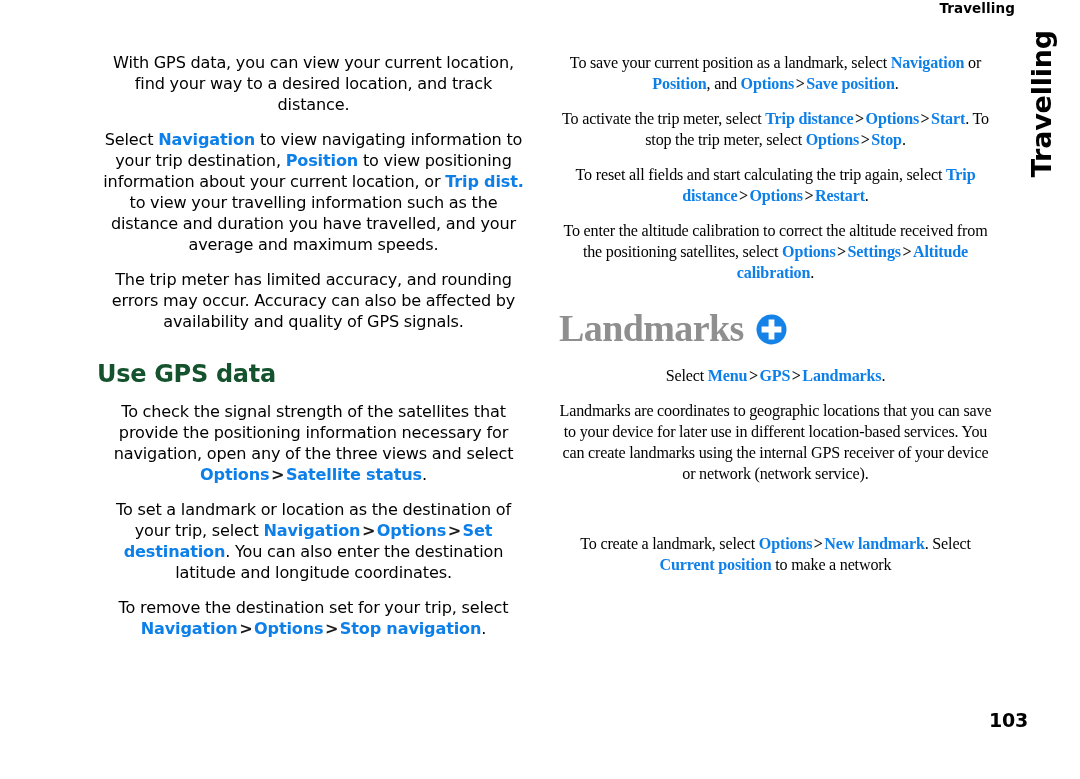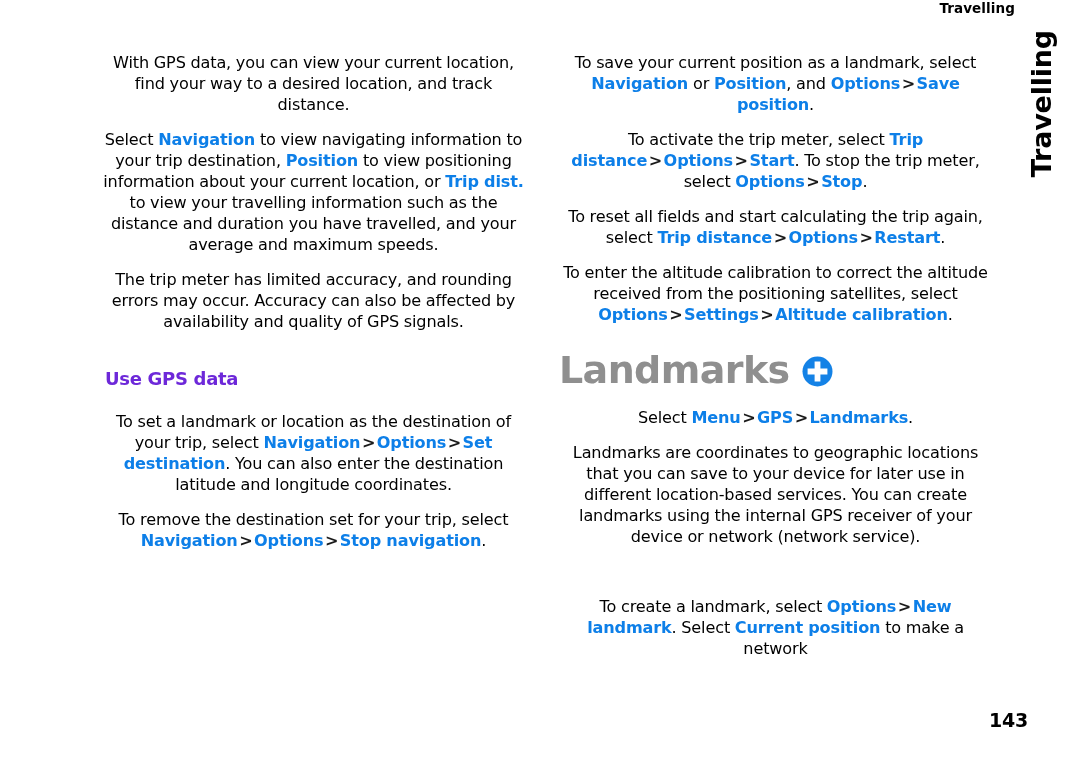--- a/index.html
+++ b/index.html
@@ -59,21 +59,21 @@
     left: 97px;
     width: 898px;
     height: 660px;
   }
   .col {
     position: absolute;
     top: 0;
     width: 433px;
   }
   .col-left  { left: 0px; }
-  .col-right { left: 462px; }
+  .col-right { left: 462px; font-family: Liberation Serif, serif; }
 
   p.para {
     margin: 0 0 14px 0;
     font-size: 16.1px;
     line-height: 21px;
     letter-spacing: -0.15px;
     text-align: center;
     word-spacing: -0.2px;
   }
   p.para:last-child { margin-bottom: 0; }
@@ -84,25 +84,25 @@
     font-weight: bold;
   }
   .sep {
     color: #1a1a1a;
     font-weight: bold;
     padding: 0 1.5px;
   }
 
   
   h2.h-sub {
-    margin: 8px;
+    margin: 0;
     padding: 0;
-    font-size: 18px;
-    font-weight: bold;
-    color: #6d28d9;
+    font-size: 24px;
+    font-weight: bold;
+    color: #14532d;
     letter-spacing: -0.3px;
     line-height: 1;
   }
   h1.h-chapter {
     margin: 0;
     padding: 0;
     font-size: 38px;
     font-weight: bold;
     color: #8f8f8f;
     letter-spacing: -0.6px;
@@ -155,20 +155,21 @@
         <p class="para">With GPS data, you can view your current location, find your way to a desired location, and track distance.</p>
         <p class="para">Select <span class="ui">Navigation</span> to view navigating information to your trip destination, <span class="ui">Position</span> to view positioning information about your current location, or <span class="ui">Trip dist.</span> to view your travelling information such as the distance and duration you have travelled, and your average and maximum speeds.</p>
         <p class="para">The trip meter has limited accuracy, and rounding errors may occur. Accuracy can also be affected by availability and quality of GPS signals.</p>
       </div>
 
     <div class="gap-before-h2"></div>
     <h2 class="h-sub">Use GPS data</h2>
     <div class="gap-after-h2"></div>
 
     <div>
+        <p class="para">To check the signal strength of the satellites that provide the positioning information necessary for navigation, open any of the three views and select <span class="ui">Options</span><span class="sep">&gt;</span><span class="ui">Satellite status</span>.</p>
         <p class="para">To set a landmark or location as the destination of your trip, select <span class="ui">Navigation</span><span class="sep">&gt;</span><span class="ui">Options</span><span class="sep">&gt;</span><span class="ui">Set destination</span>. You can also enter the destination latitude and longitude coordinates.</p>
         <p class="para">To remove the destination set for your trip, select <span class="ui">Navigation</span><span class="sep">&gt;</span><span class="ui">Options</span><span class="sep">&gt;</span><span class="ui">Stop navigation</span>.</p>
       </div>
   </div>
 
   <div class="col col-right">
     <div>
         <p class="para">To save your current position as a landmark, select <span class="ui">Navigation</span> or <span class="ui">Position</span>, and <span class="ui">Options</span><span class="sep">&gt;</span><span class="ui">Save position</span>.</p>
         <p class="para">To activate the trip meter, select <span class="ui">Trip distance</span><span class="sep">&gt;</span><span class="ui">Options</span><span class="sep">&gt;</span><span class="ui">Start</span>. To stop the trip meter, select <span class="ui">Options</span><span class="sep">&gt;</span><span class="ui">Stop</span>.</p>
         <p class="para">To reset all fields and start calculating the trip again, select <span class="ui">Trip distance</span><span class="sep">&gt;</span><span class="ui">Options</span><span class="sep">&gt;</span><span class="ui">Restart</span>.</p>
@@ -195,13 +196,13 @@
     <div class="gap-before-h2b"></div>
     <div class="gap-after-h2"></div>
 
     <div>
         <p class="para">To create a landmark, select <span class="ui">Options</span><span class="sep">&gt;</span><span class="ui">New landmark</span>. Select <span class="ui">Current position</span> to make a network</p>
       </div>
   </div>
 
 </div>
 
-<div class="page-number">143</div>
+<div class="page-number">103</div>
 
 </body></html>

